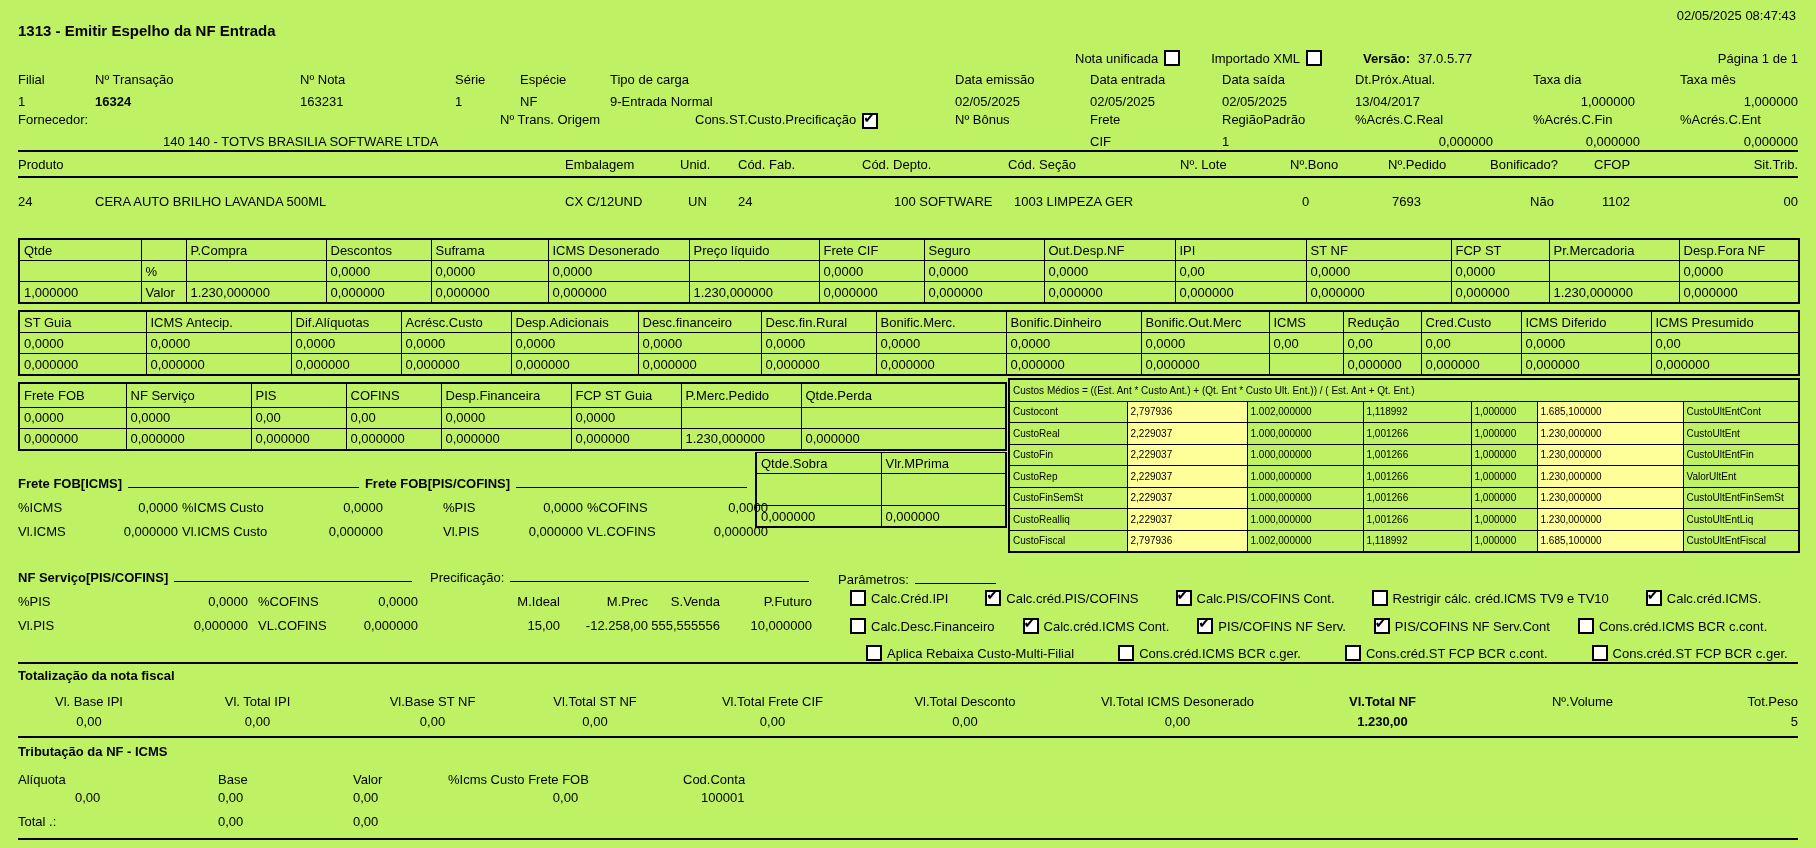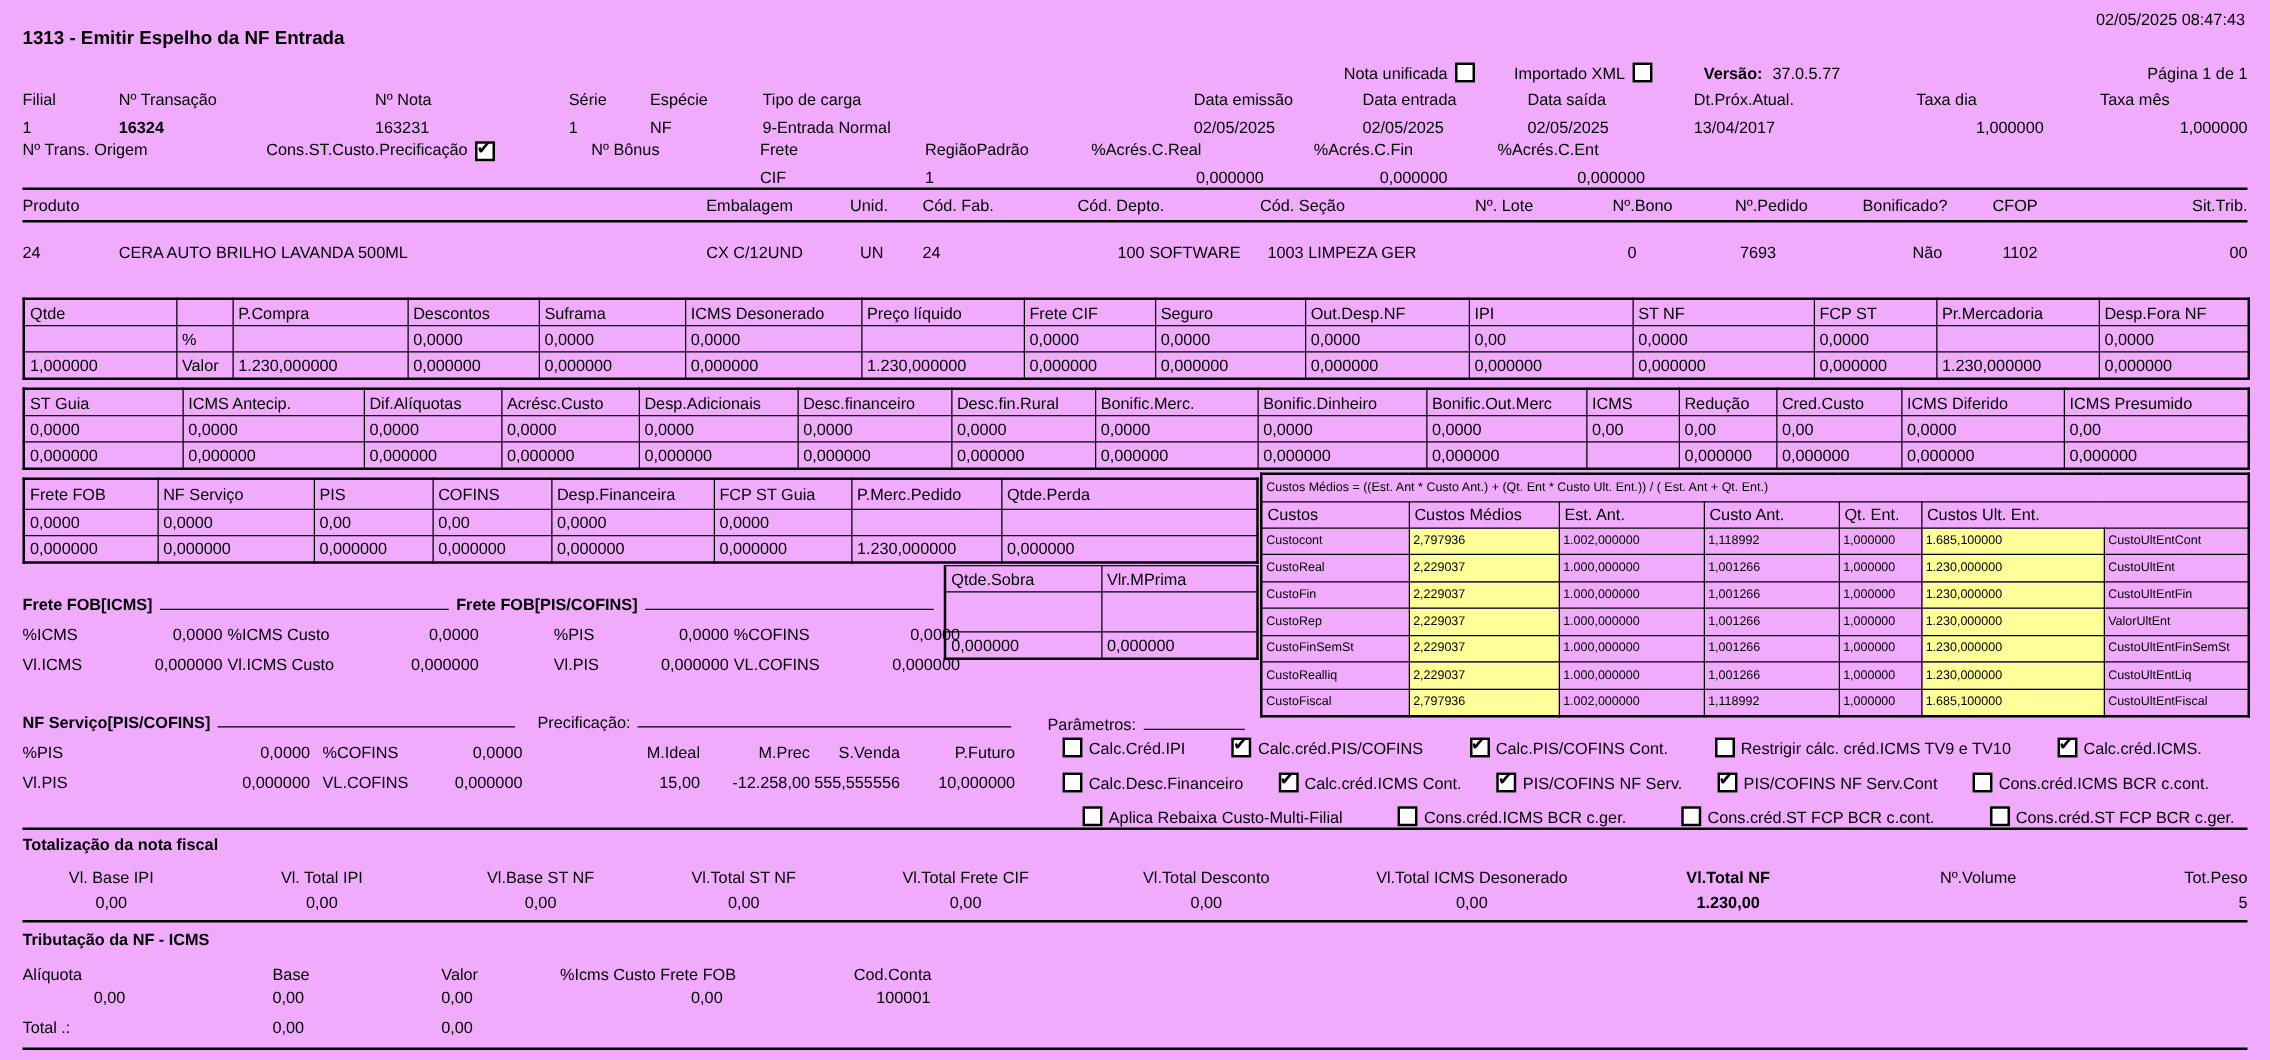--- a/index.html
+++ b/index.html
@@ -1,16 +1,16 @@
 <!DOCTYPE html>
 <html><head>
 <meta charset="utf-8">
 <style>
   html,body{margin:0;padding:0;background:#e8e8e8}
-  .page{position:relative;width:1816px;height:848px;background:#f0abfc;color:#000;
+  .page{position:relative;width:1816px;height:848px;background:#bef264;color:#000;
         font-family:"Liberation Sans","DejaVu Sans",sans-serif;font-size:13px;overflow:hidden;
         --hl:#ffff99}
   .abs{position:absolute}
   .b{font-weight:bold}
   .r{text-align:right}
   .c{text-align:center}
   .nw{white-space:nowrap;overflow:hidden}
   .row{display:flex}
   .fg{flex:0 0 auto;white-space:nowrap;overflow:hidden}
   .fl{white-space:nowrap;overflow:hidden}
@@ -101,20 +101,24 @@
         <div class="fl">Taxa dia</div>
         <div class="fv r" style="padding-right:45px">1,000000</div>
       </div>
     <div class="fg" style="width:118px">
         <div class="fl">Taxa mês</div>
         <div class="fv r">1,000000</div>
       </div>
   </div>
 
   <div class="abs row" style="top:112px;left:18px;width:1780px">
+    <div class="fg" style="width:482px">
+      <div class="fl">Fornecedor:</div>
+      <div class="fv" style="padding-left:145px">140 140 - TOTVS BRASILIA SOFTWARE LTDA</div>
+    </div>
     <div class="fg" style="width:195px">
         <div class="fl">Nº Trans. Origem</div>
       </div>
     <div class="fg pitem" style="width:260px;align-items:flex-start">
       <span>Cons.ST.Custo.Precificação</span>
       <span class="cb checked" style="margin-left:6px;margin-top:1px"></span>
     </div>
     <div class="fg" style="width:135px">
         <div class="fl">Nº Bônus</div>
         <div class="fv"></div>
@@ -461,28 +465,20 @@
         <col style="width:108px">
         <col style="width:66px">
         <col style="width:146px">
         <col style="width:116px">
       </colgroup>
     <tbody>
         <tr>
           <td colspan="7" class="b c">Custos Médios = ((Est. Ant * Custo Ant.) + (Qt. Ent * Custo Ult. Ent.)) / ( Est. Ant + Qt. Ent.)</td>
         </tr>
     <tr>
-      <th class="b c">Custos</th>
-      <th class="b c">Custos Médios</th>
-      <th class="b c">Est. Ant.</th>
-      <th class="b c">Custo Ant.</th>
-      <th class="b c">Qt. Ent.</th>
-      <th class="b c" colspan="2">Custos Ult. Ent.</th>
-    </tr>
-    <tr>
           <td>Custocont</td>
           <td class="num y">2,797936</td>
           <td class="num">1.002,000000</td>
           <td class="num">1,118992</td>
           <td class="num">1,000000</td>
           <td class="num y">1.685,100000</td>
           <td class="num">CustoUltEntCont</td>
         </tr>
     <tr>
           <td>CustoReal</td>

